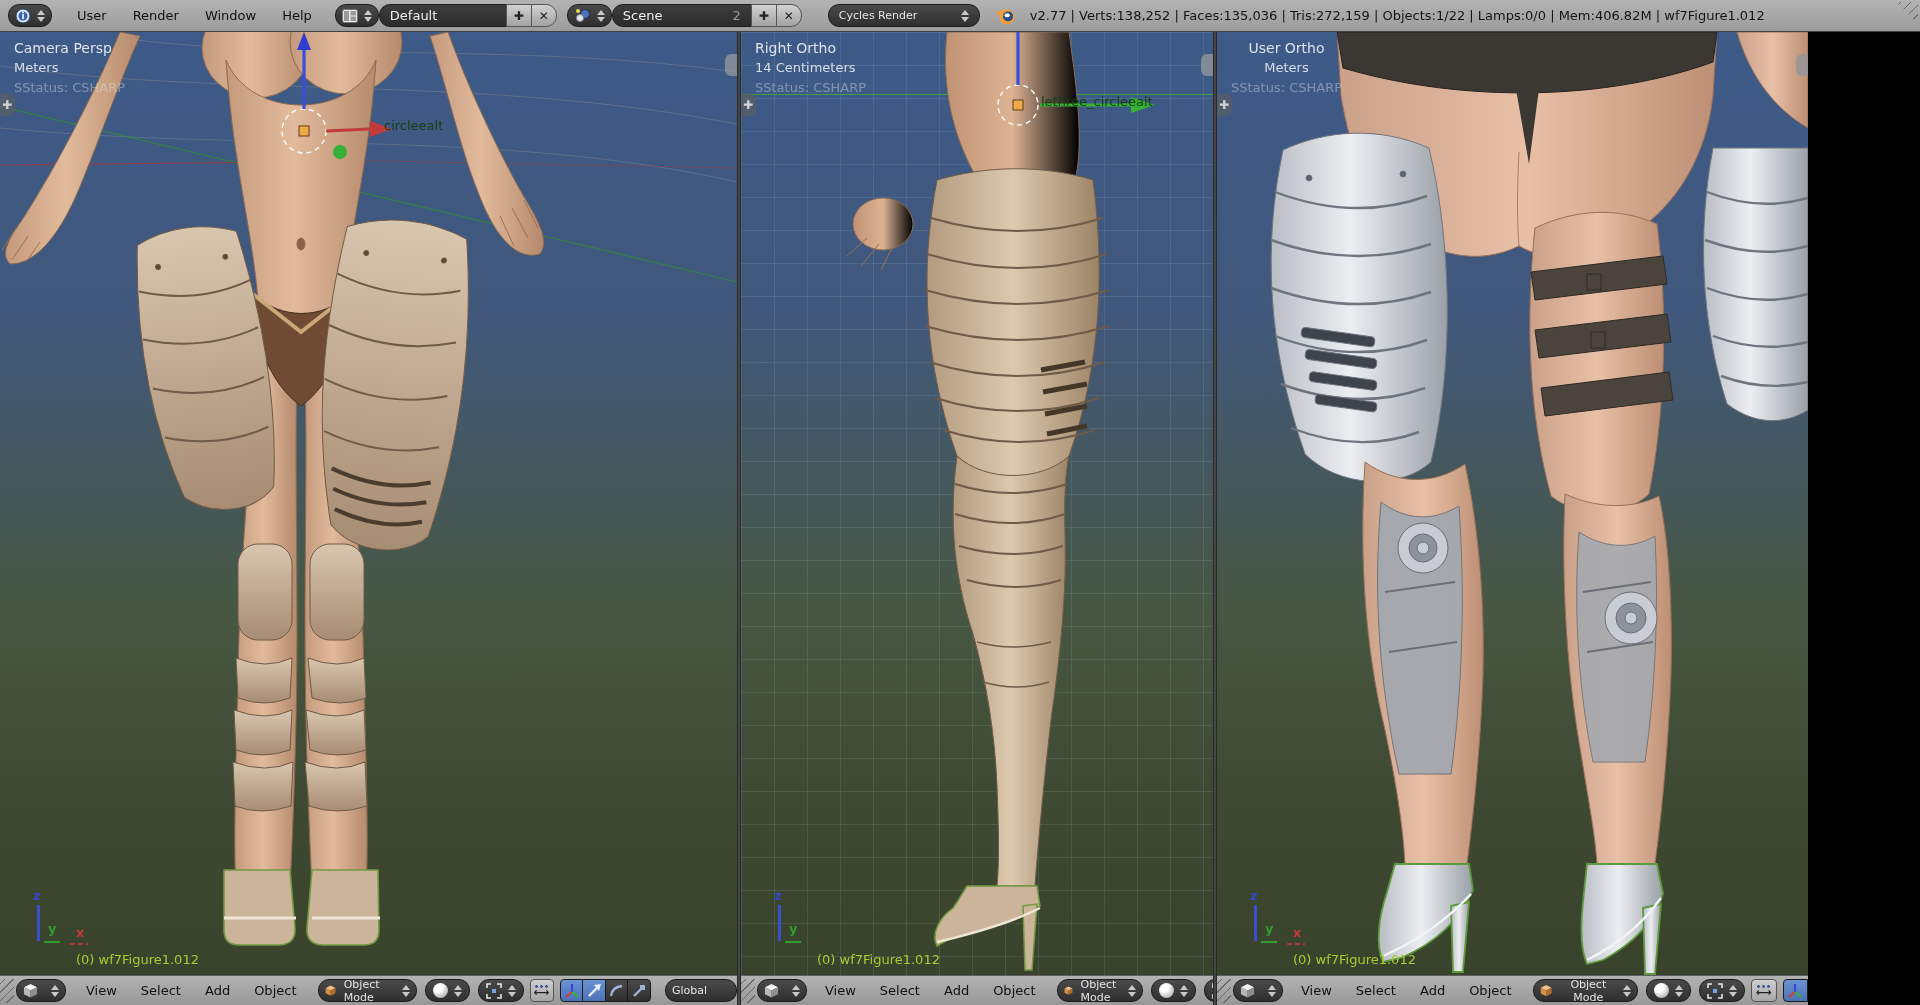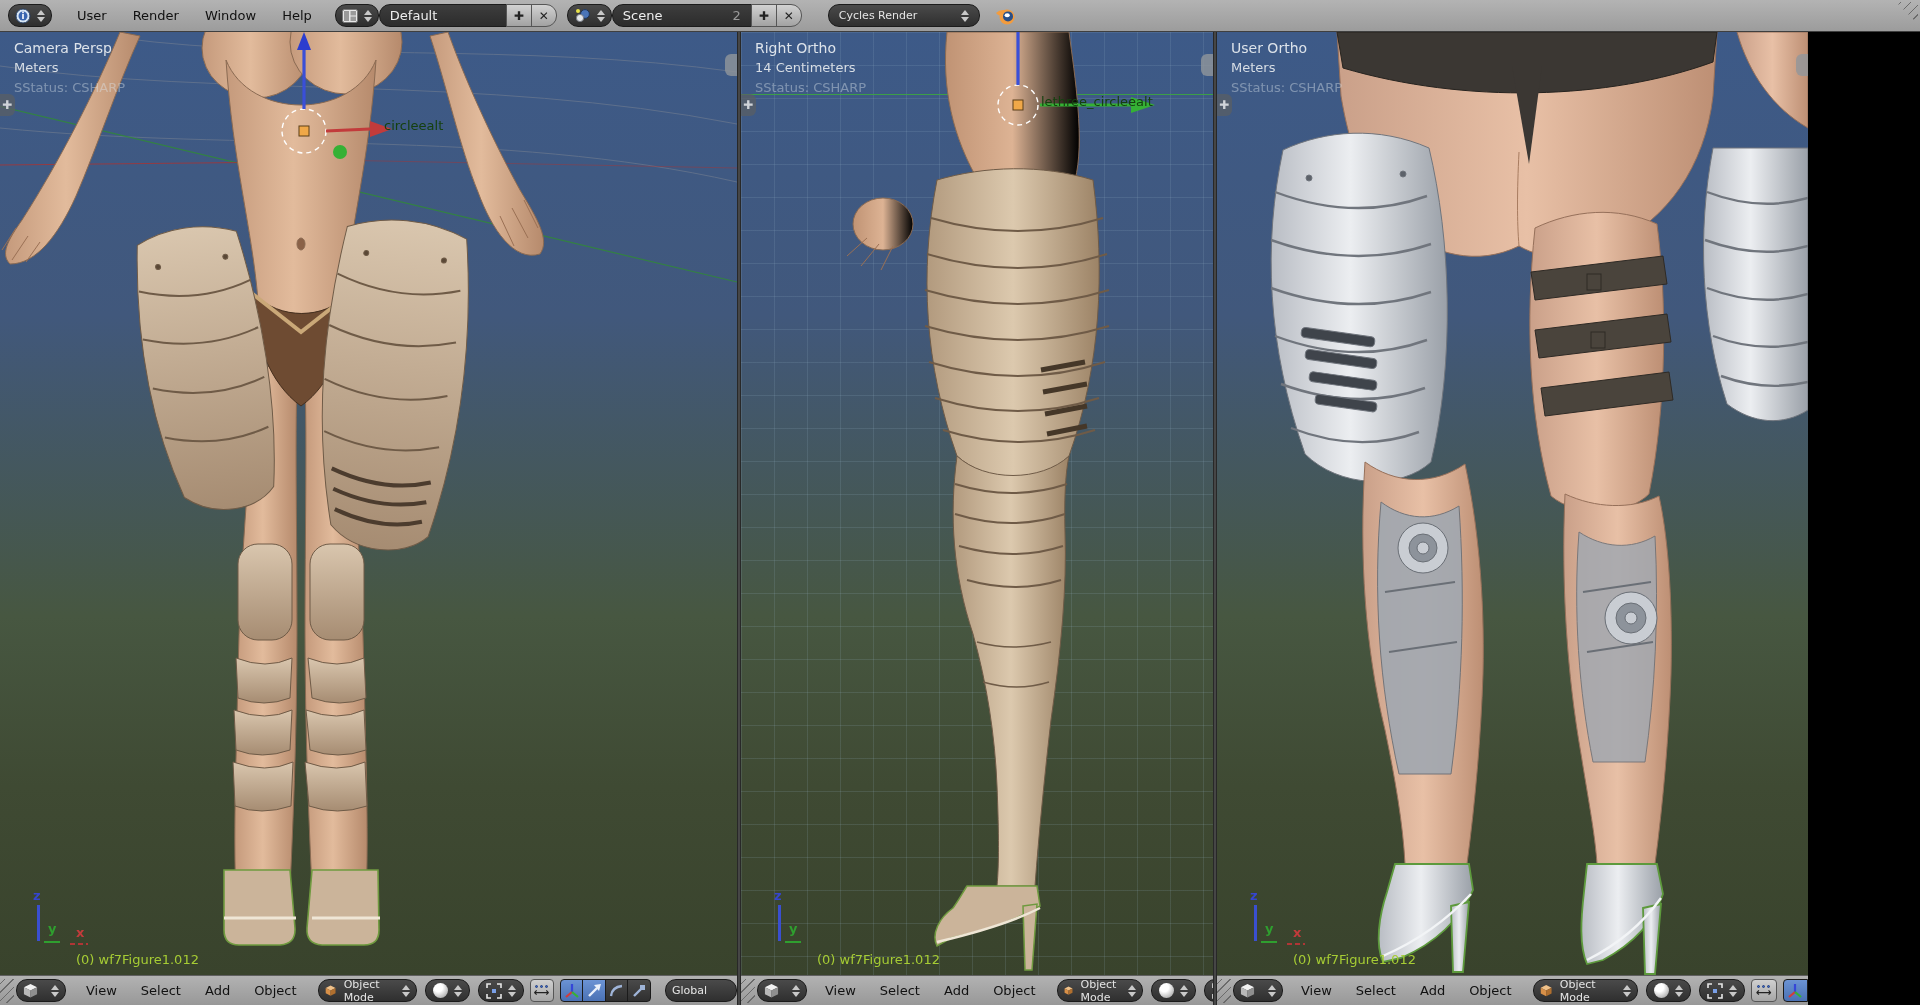--- a/index.html
+++ b/index.html
@@ -24,21 +24,21 @@
   .ltbtn.last { border-radius:0 11px 11px 0; }
   .stp { display:inline-flex; flex-direction:column; gap:2px; margin-left:6px; }
   .stp i { display:block; width:0; height:0; border-left:4px solid transparent; border-right:4px solid transparent; }
   .stp .up { border-bottom:5px solid #c9c9c9; }
   .stp .dn { border-top:5px solid #c9c9c9; }
   .stats { font-size:13px; color:#141414; margin-left:14px; white-space:nowrap; }
 
   
   .workspace { position:absolute; top:32px; left:0; width:1920px; height:973px; display:flex; }
   .viewport { position:relative; height:973px;border-radius:13px; }
-  .vp-0 { width:737px; } .vp-1 { width:472px; } .vp-2 { width:591px; }
+  .vp-0 { width:737px; } .vp-1 { width:472px; } .vp-2 { width:591px;text-align:center; }
   .splitter { width:4px; height:973px; background:linear-gradient(90deg,#191919,#555,#191919); }
   .canvas { position:absolute; top:0; left:0; right:0; bottom:30px; overflow:hidden;
     background:linear-gradient(180deg,#3d5a88 0%, #41587c 30%, #475741 62%, #3f4a33 80%, #39432c 100%); }
   .canvas.gridded::before { content:""; position:absolute; inset:0;
     background-image:
       repeating-linear-gradient(to right, rgba(150,180,200,.16) 0 1px, transparent 1px 33px),
       repeating-linear-gradient(to bottom, rgba(150,180,200,.16) 0 1px, transparent 1px 33px); }
   .axis-line-y { position:absolute; left:0; right:0; top:62px; height:1px; background:rgba(60,170,60,.85); }
 
   .vp-label { position:absolute; left:14px; top:8px; }
@@ -166,20 +166,21 @@
         <i class="dn"></i>
       </span>
   </div>
 
   <svg width="22" height="20" viewBox="0 0 22 20" style="margin-left:14px">
     <path d="M2,7 Q7,2 13,5 L9,9 Q5,11 2,7 Z" fill="#f39c3e"></path>
     <circle cx="13" cy="11" r="7.5" fill="#f39c3e"></circle>
     <circle cx="14" cy="10.4" r="5" fill="#2a4f87"></circle>
     <ellipse cx="13.2" cy="9.2" rx="2.6" ry="2" fill="#fff"></ellipse>
   </svg>
+  <span class="stats">v2.77 | Verts:138,252 | Faces:135,036 | Tris:272,159 | Objects:1/22 | Lamps:0/0 | Mem:406.82M | wf7Figure1.012</span>
   <div class="grip"></div>
 </div>
 
 <div class="workspace">
 
   <div class="viewport vp-0">
     <div class="canvas">
       <svg width="737" height="943" viewBox="0 0 737 943">
         <defs>
           <linearGradient id="lskin" x1="0" y1="0" x2="1" y2="0">

